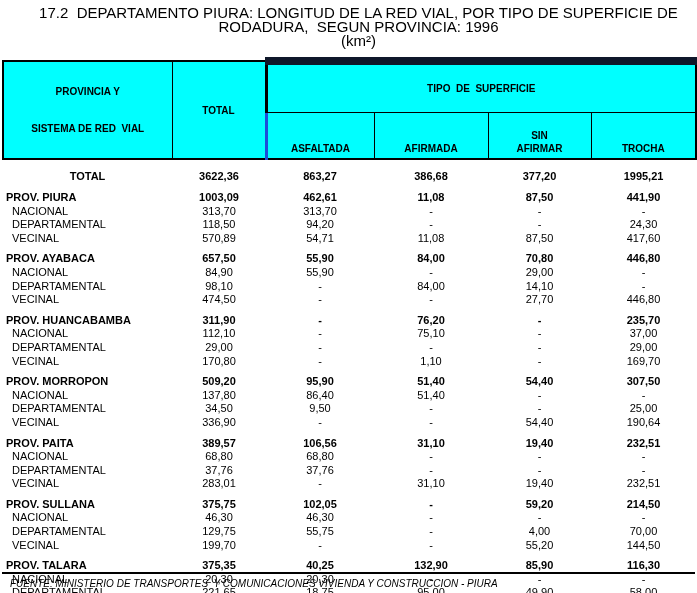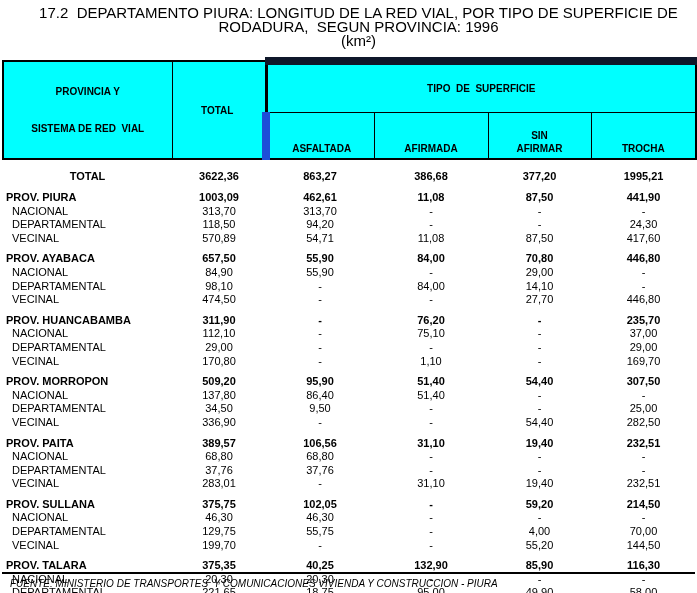--- a/index.html
+++ b/index.html
@@ -19,21 +19,21 @@
 
   thead th {
     background:#00ffff; border:1px solid #000000;
     font-size:10px; font-weight:bold; padding:0; white-space:pre-wrap;
   }
   th.h-prov { border-left:2px solid #000; border-top:2px solid #000; border-bottom:2px solid #000; vertical-align:middle; }
   th.h-prov div { line-height:15px; }
   th.h-total { border-top:2px solid #000; border-bottom:2px solid #000; vertical-align:middle; }
   th.h-group { border-top:8px solid #0f172a; border-right:2px solid #000; border-left:3px solid #000; height:29px; vertical-align:middle; }
   th.h-sub { vertical-align:bottom; padding-bottom:3px; height:25px; border-bottom:2px solid #000; white-space:pre-line; line-height:13px; }
-  th.h-sub-first { border-left:8px solid #1d4ed8;margin-left:36px; }
+  th.h-sub-first { border-left:3px solid #1d4ed8;margin-left:36px; }
   th.h-sub-last { border-right:2px solid #000000; }
 
   tbody td { border:none; padding:0; font-size:11px; line-height:13.6px; height:13.6px; overflow:visible; }
   tr.row-grand td { font-weight:bold; height:14px; line-height:14px; }
   tr.row-prov td { font-weight:bold; }
   td.num { text-align:center; }
   td.lab { text-align:left; }
   tr.row-grand td.lab { text-align:center; }
   tr.row-prov td.lab { padding-left:3px;margin-top:16px; }
   tr.row-sub td.lab { padding-left:9px; }
@@ -225,21 +225,21 @@
           <td class="num">-</td>
           <td class="num">-</td>
           <td class="num">25,00</td>
         </tr>
         <tr class="row-sub">
           <td class="lab">VECINAL</td>
           <td class="num">336,90</td>
           <td class="num">-</td>
           <td class="num">-</td>
           <td class="num">54,40</td>
-          <td class="num">282,50</td>
+          <td class="num">190,64</td>
         </tr>
         <tr class="spacer-row">
           <td colspan="6" style="height: 7px;"></td>
         </tr>
         <tr class="row-prov">
           <td class="lab">PROV. PAITA</td>
           <td class="num">389,57</td>
           <td class="num">106,56</td>
           <td class="num">31,10</td>
           <td class="num">19,40</td>

